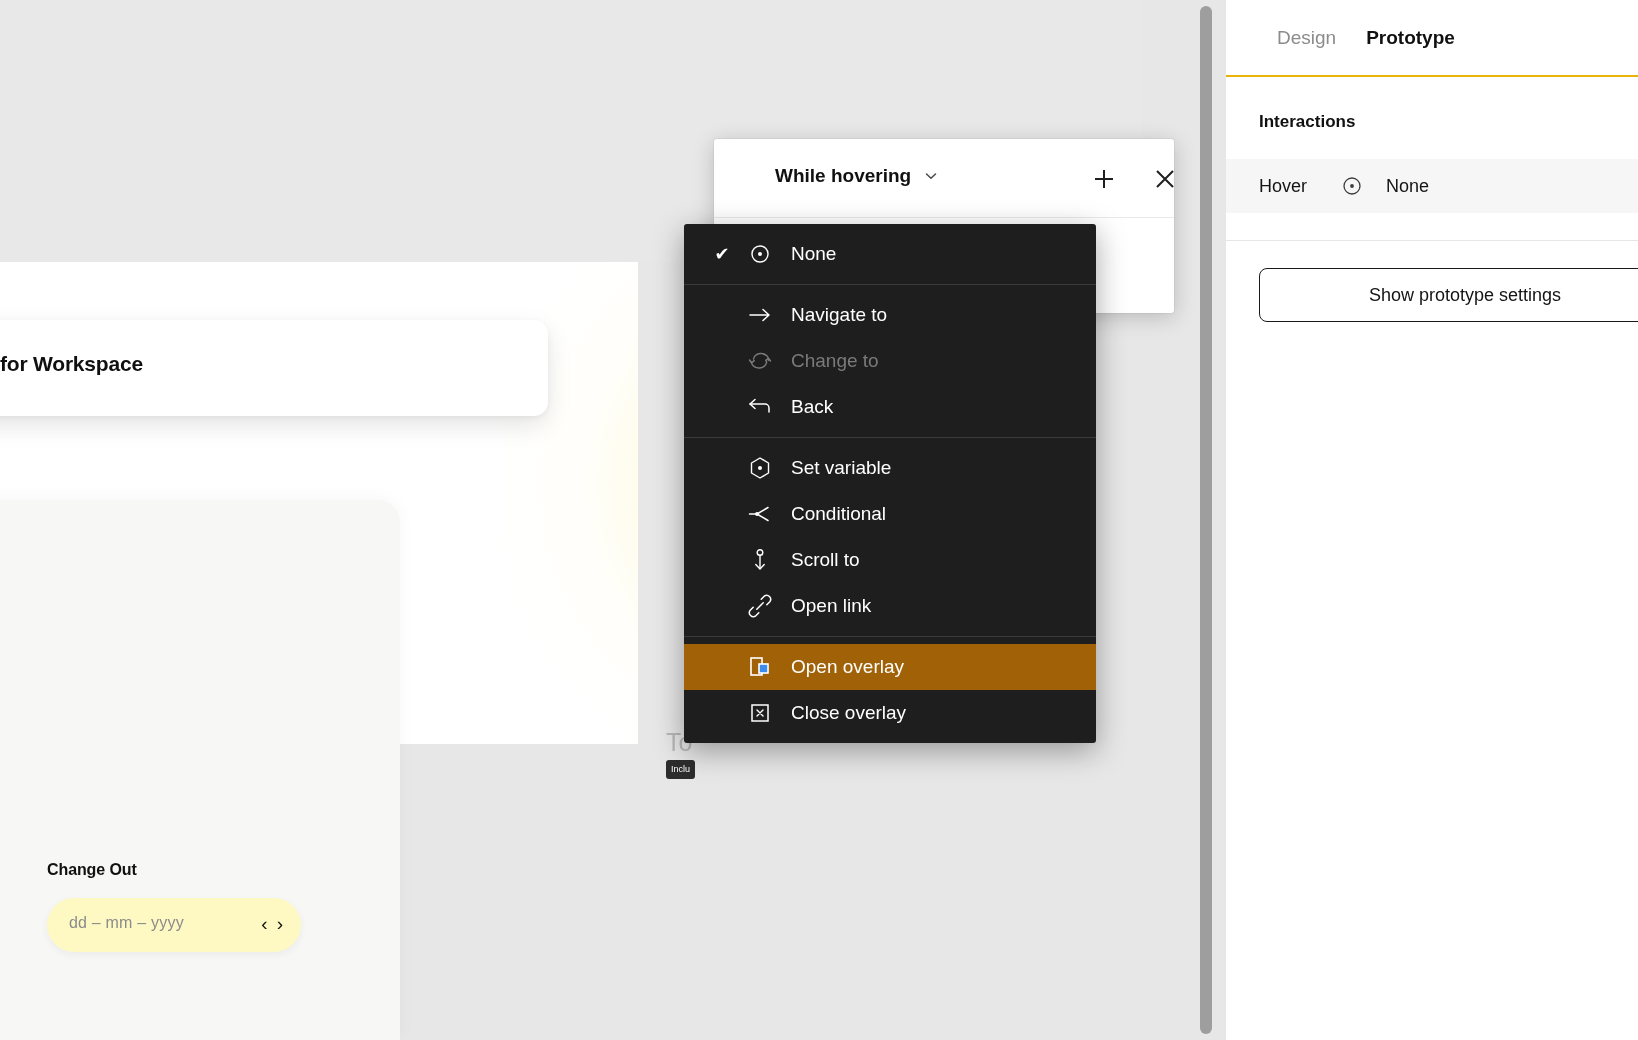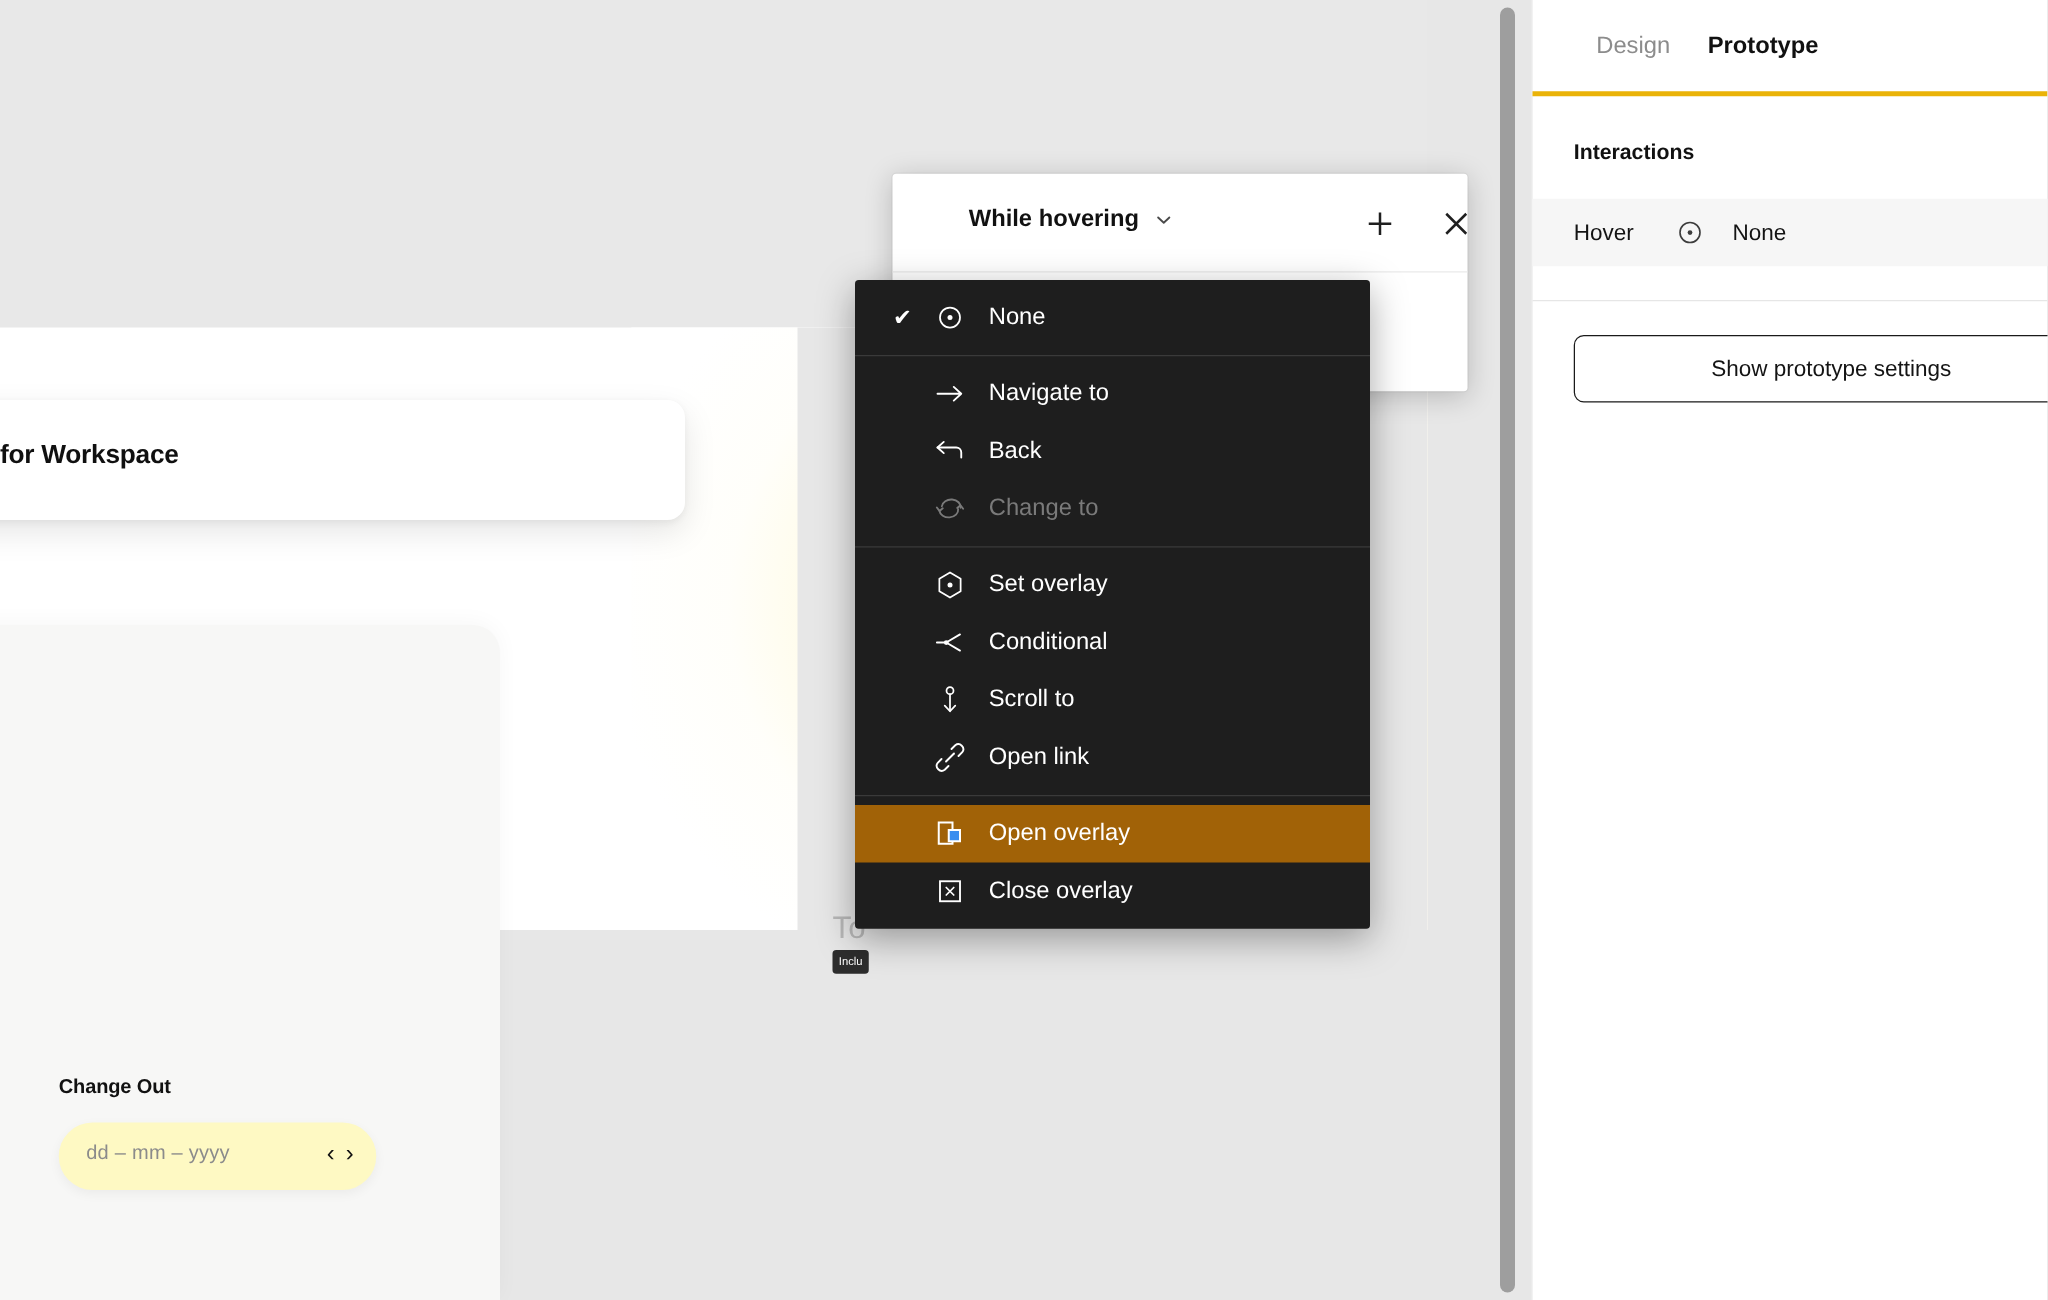--- a/index.html
+++ b/index.html
@@ -108,21 +108,21 @@
 
   
   .right-panel {
     position: absolute; left: 1225px; top: 0;
     width: 413px; height: 1040px;
     background: #ffffff;
     border-left: 1px solid #e6e6e6;
   }
   .panel-tabs {
     position: relative; height: 77px;
-    border-bottom: 4px solid #eab308;
+    border-bottom: 2px solid #eab308;
     display: flex; align-items: center; padding-left: 51px; gap: 30px;
   }
   .panel-tab { font-size: 19px; color: #8c8c8c; }
   .panel-tab.active { color: #111; font-weight: 700; }
   .panel-section-title {
     position: absolute; left: 33px; top: 112px;
     font-size: 17px; font-weight: 700; color: #111;
   }
   .interaction-row {
     position: absolute; left: 0; top: 159px;
@@ -312,51 +312,51 @@
 
   <div class="menu-group">
     <div class="menu-item">
       <span class="menu-icon">
         <svg width="24" height="20" viewBox="0 0 24 20">
           <path d="M2 10 H21 M15 4.5 L21 10 L15 15.5" fill="none" stroke="#ffffff" stroke-width="1.5" stroke-linecap="round" stroke-linejoin="round"></path>
         </svg>
       </span>
       <span class="menu-label">Navigate to</span>
     </div>
-    <div class="menu-item">
-      <span class="menu-icon">
-        <svg width="24" height="20" viewBox="0 0 24 20">
-          <path d="M2 7 H17 a4 4 0 0 1 4 4 V15" fill="none" stroke="#ffffff" stroke-width="1.5" stroke-linecap="round" stroke-linejoin="round"></path>
-          <path d="M7 2.5 L2 7 L7 11.5" fill="none" stroke="#ffffff" stroke-width="1.5" stroke-linecap="round" stroke-linejoin="round"></path>
-        </svg>
-      </span>
-      <span class="menu-label">Back</span>
-    </div>
     <div class="menu-item disabled">
       <span class="menu-icon">
         <svg width="24" height="22" viewBox="0 0 24 22">
           <path d="M3.5 12.5 a7.5 6 0 0 0 15 -1.2" fill="none" stroke="#7a7a7a" stroke-width="1.5" stroke-linecap="round"></path>
           <path d="M5.5 9 a7.5 6 0 0 1 15 1.2" fill="none" stroke="#7a7a7a" stroke-width="1.5" stroke-linecap="round"></path>
           <path d="M1.5 10 L3.6 12.8 L6.2 10.6" fill="none" stroke="#7a7a7a" stroke-width="1.5" stroke-linecap="round" stroke-linejoin="round"></path>
           <path d="M22.5 11 L20.4 8.2 L17.8 10.4" fill="none" stroke="#7a7a7a" stroke-width="1.5" stroke-linecap="round" stroke-linejoin="round"></path>
         </svg>
       </span>
       <span class="menu-label">Change to</span>
     </div>
+    <div class="menu-item">
+      <span class="menu-icon">
+        <svg width="24" height="20" viewBox="0 0 24 20">
+          <path d="M2 7 H17 a4 4 0 0 1 4 4 V15" fill="none" stroke="#ffffff" stroke-width="1.5" stroke-linecap="round" stroke-linejoin="round"></path>
+          <path d="M7 2.5 L2 7 L7 11.5" fill="none" stroke="#ffffff" stroke-width="1.5" stroke-linecap="round" stroke-linejoin="round"></path>
+        </svg>
+      </span>
+      <span class="menu-label">Back</span>
+    </div>
   </div>
 
   <div class="menu-group">
     <div class="menu-item">
       <span class="menu-icon">
         <svg width="22" height="24" viewBox="0 0 22 24">
           <path d="M11 2 L19.5 7 V17 L11 22 L2.5 17 V7 Z" fill="none" stroke="#ffffff" stroke-width="1.4" stroke-linejoin="round"></path>
           <circle cx="11" cy="12" r="2" fill="#ffffff"></circle>
         </svg>
       </span>
-      <span class="menu-label">Set overlay</span>
+      <span class="menu-label">Set variable</span>
     </div>
     <div class="menu-item">
       <span class="menu-icon">
         <svg width="24" height="22" viewBox="0 0 24 22">
           <path d="M1.5 11 H9" fill="none" stroke="#ffffff" stroke-width="1.5" stroke-linecap="round"></path>
           <path d="M9 11 L20 4.5 M9 11 L20 17.5" fill="none" stroke="#ffffff" stroke-width="1.5" stroke-linecap="round"></path>
           <circle cx="9" cy="11" r="1.9" fill="#ffffff"></circle>
         </svg>
       </span>
       <span class="menu-label">Conditional</span>

